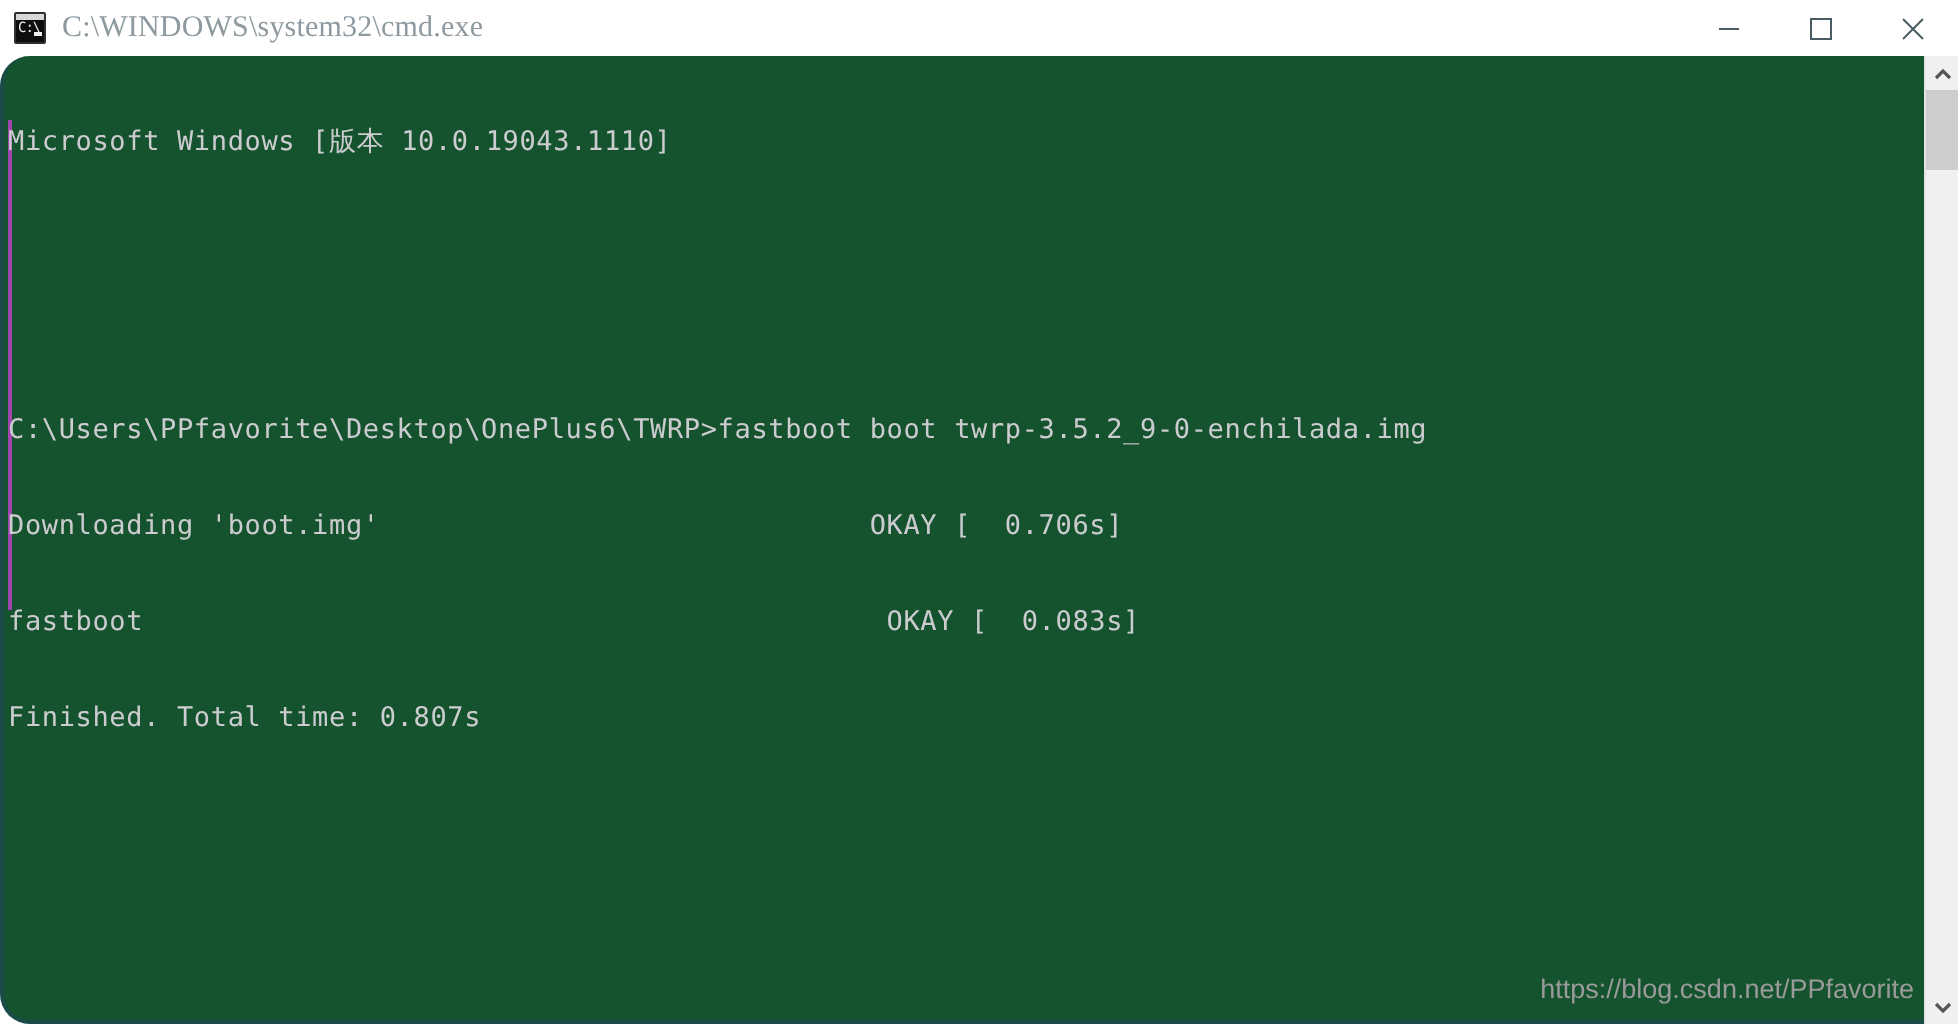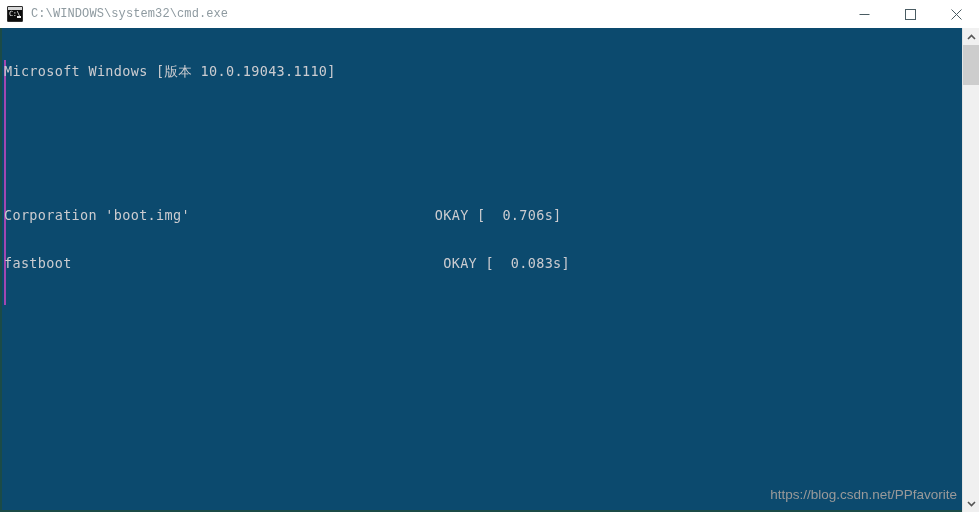--- a/index.html
+++ b/index.html
@@ -63,22 +63,22 @@
   }
   #app-icon .icon-cursor {
     position: absolute;
     left: 9px;
     top: 9px;
     width: 4px;
     height: 2px;
     background: #f0f0f0;
   }
   #title-text {
-    font-family: Liberation Mono, monospace;
-    font-size: 12px;
+    font-family: Liberation Serif, serif;
+    font-size: 15px;
     color: #8e9aa0;
     white-space: nowrap;
     letter-spacing: 0.1px;
   }
   #window-controls {
     position: absolute;
     right: 0; top: 0;
     height: 28px;
     display: flex;
   }
@@ -92,25 +92,26 @@
   }
   .win-btn svg { display: block; }
 
   
   #console {
     position: absolute;
     left: 0;
     top: 28px;
     width: 979px;
     height: 484px;
-    background: #0c4a6e;
+    background: #14532d;
     box-sizing: border-box;
     border-left: 2px solid #1b4b47;
     border-bottom: 2px solid #1b4b47;
     overflow: hidden;
+    border-radius: 15px;
   }
   
   #left-accent {
     position: absolute;
     left: 2px;
     top: 32px;
     width: 2px;
     height: 245px;
     background: #a347b0;
   }
@@ -205,22 +206,24 @@
       </div>
     </div>
   </div>
 
   <div id="console">
     <div id="left-accent"></div>
     <div id="console-text">
       <div class="line">Microsoft Windows [版本 10.0.19043.1110]</div>
       <div class="line blank"></div>
       <div class="line blank"></div>
-      <div class="line">Corporation 'boot.img'                             OKAY [  0.706s]</div>
+      <div class="line">C:\Users\PPfavorite\Desktop\OnePlus6\TWRP&gt;fastboot boot twrp-3.5.2_9-0-enchilada.img</div>
+      <div class="line">Downloading 'boot.img'                             OKAY [  0.706s]</div>
       <div class="line">fastboot                                            OKAY [  0.083s]</div>
+      <div class="line">Finished. Total time: 0.807s</div>
       <div class="line blank"></div>
       
     </div>
 
     <div id="watermark">https://blog.csdn.net/PPfavorite</div>
   </div>
 
   <div id="scrollbar">
     <div class="sb-arrow" id="sb-up">
       <svg width="9" height="6" viewBox="0 0 9 6">

